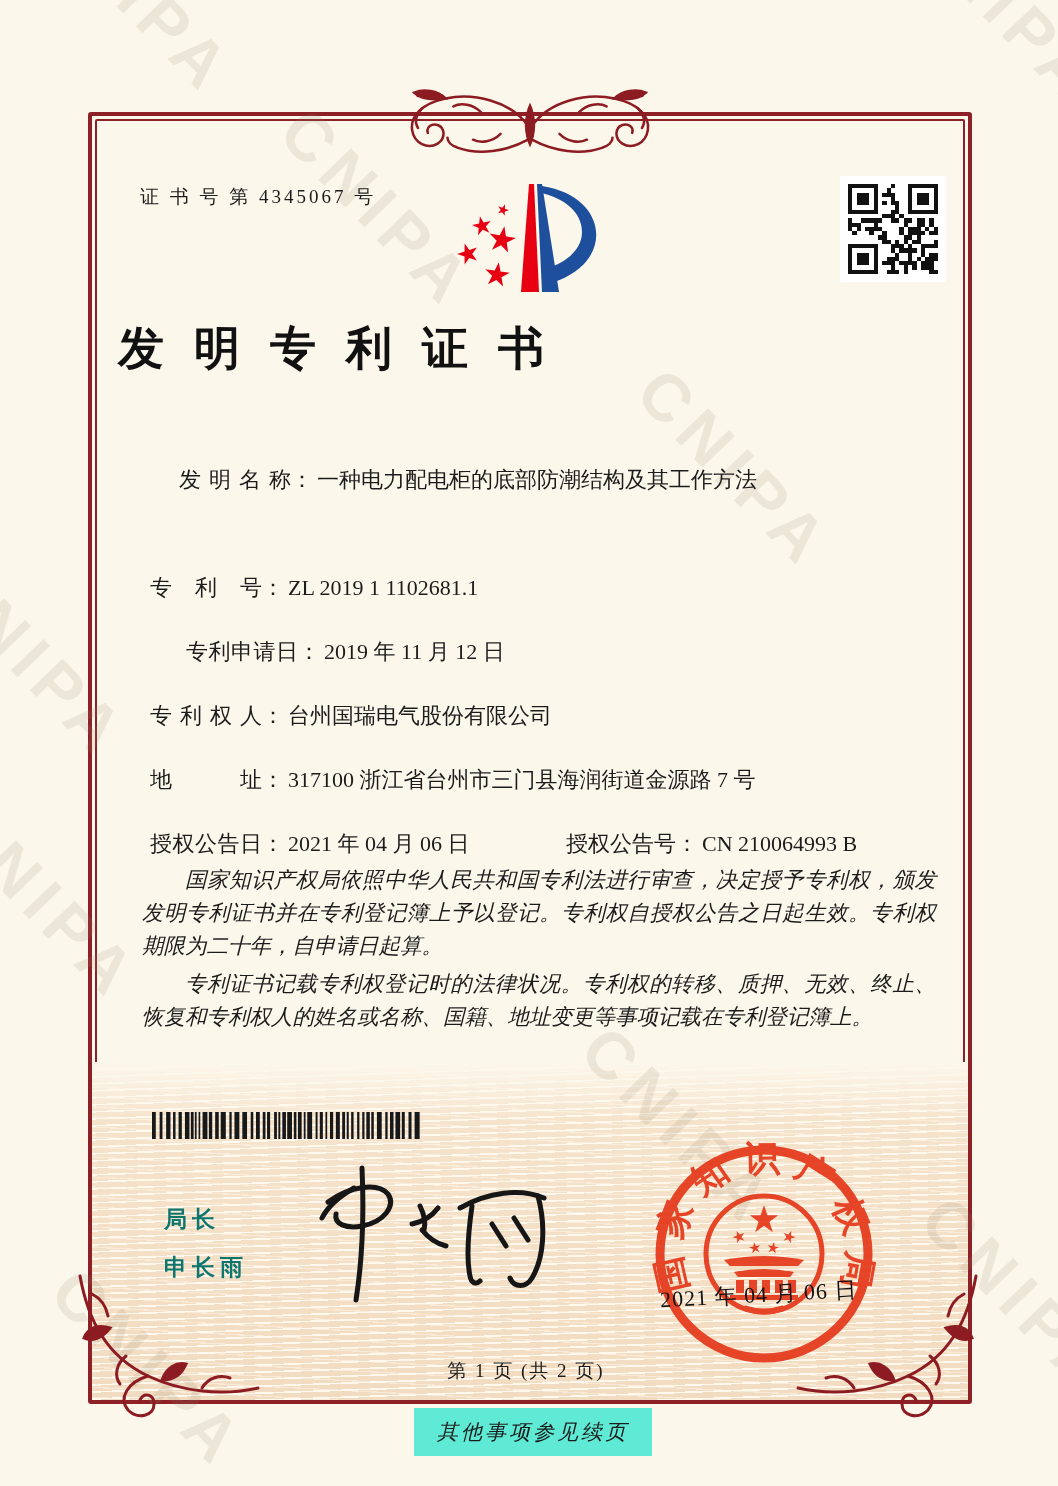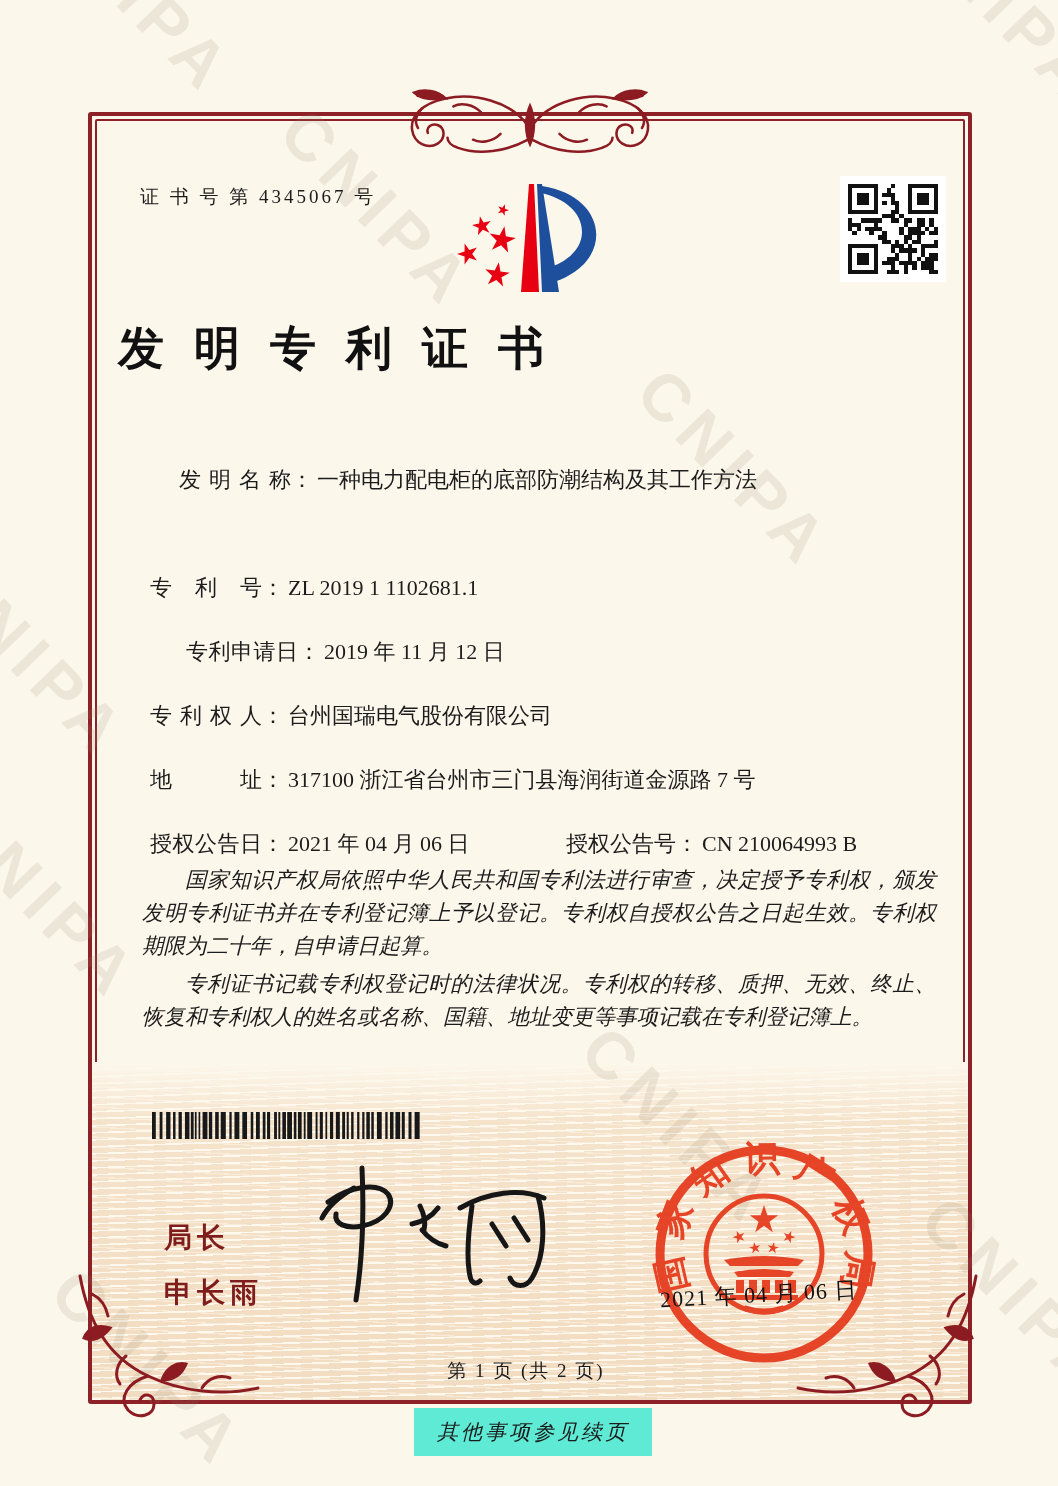--- a/index.html
+++ b/index.html
@@ -67,22 +67,22 @@
   
   .body-text{
     position:absolute; z-index:3; left:142px; top:864px; width:794px;
     font-size:21.5px; line-height:33px; text-align:justify;font-style:italic;
   }
   .body-text p{margin:0 0 5px 0; text-indent:2em;}
   
   .barcode{position:absolute; z-index:3; left:152px; top:1112px;}
   .signer{
     position:absolute; z-index:3; left:164px; top:1204px;
-    font-family:"Liberation Sans", sans-serif; font-size:28px; font-weight:600;
-    letter-spacing:5px; color:#7f1d1d;margin-top:15px;
+    font-family:"Liberation Sans", sans-serif; font-size:23px; font-weight:600;
+    letter-spacing:5px; color:#0f766e;
   }
   .signer div{margin-bottom:17px;}
   .signature{position:absolute; z-index:4; left:292px; top:1162px;}
   .seal{position:absolute; z-index:3; left:650px; top:1140px; opacity:.93;}
   .seal-date{
     position:absolute; z-index:5; left:660px; top:1280px;
     font-size:22px; letter-spacing:1px; color:#131313; transform:rotate(-3deg);
     white-space:nowrap;
   }
   .page-info{

